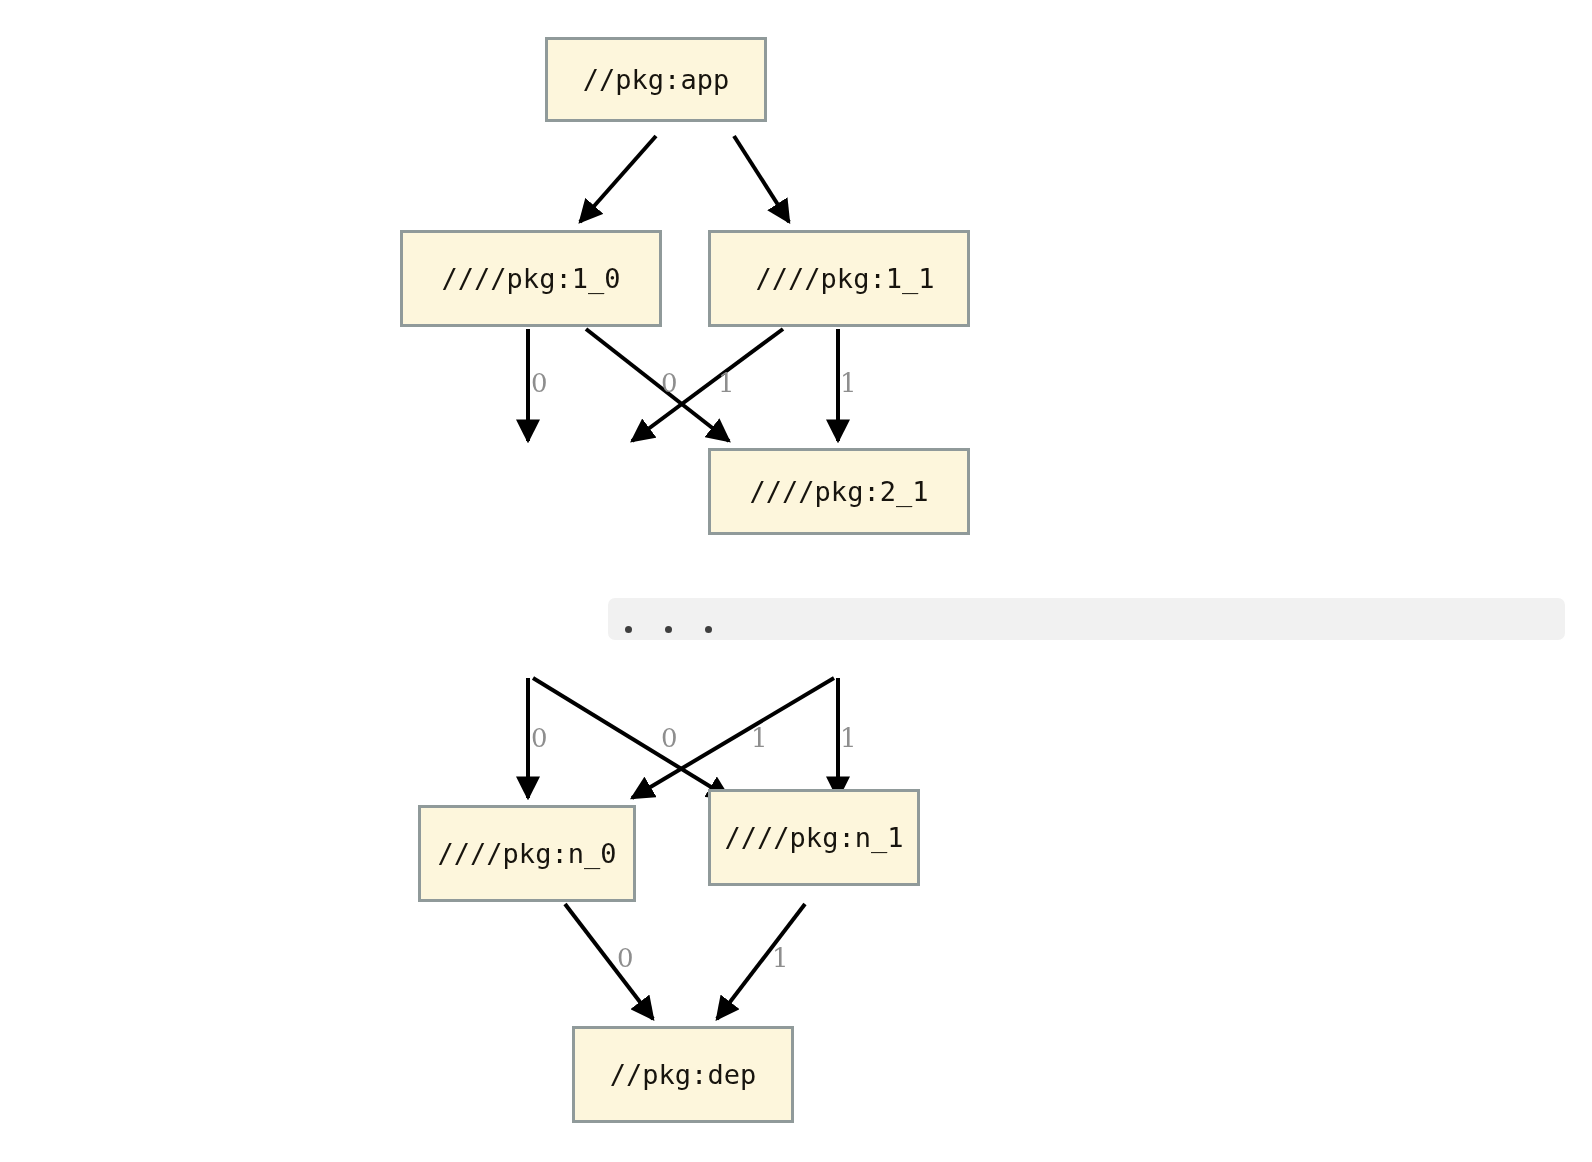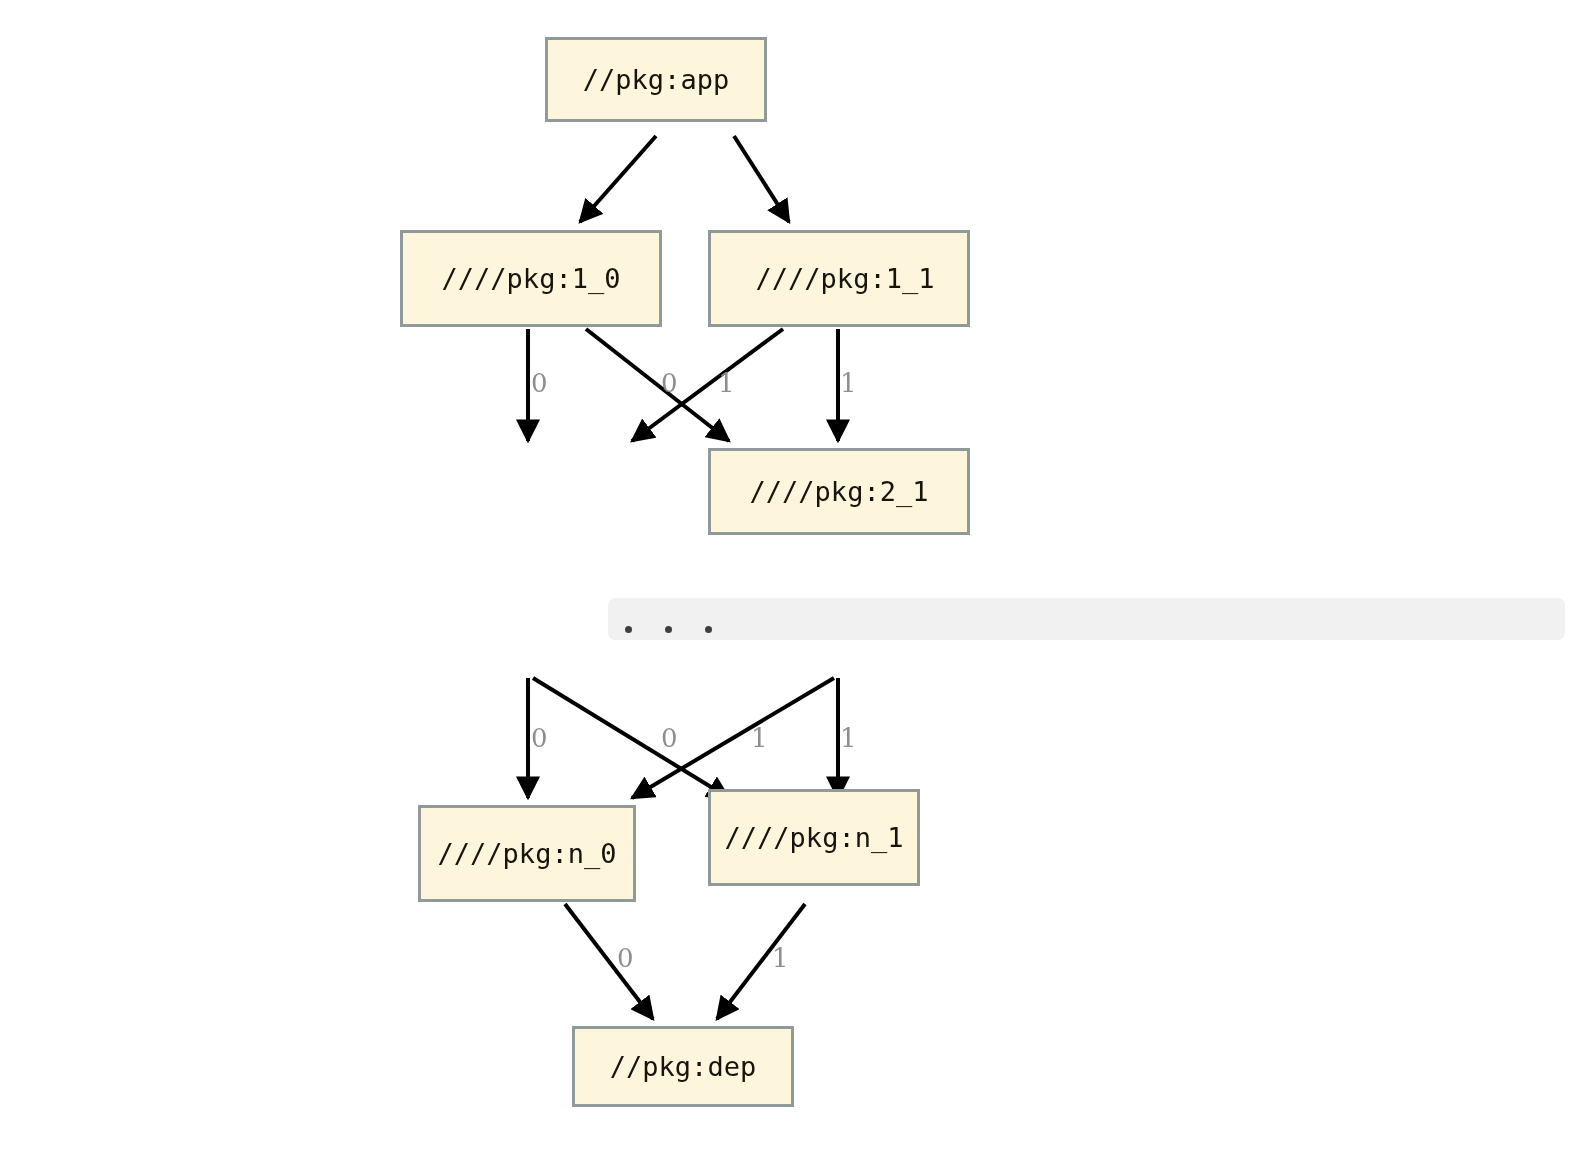--- a/index.html
+++ b/index.html
@@ -126,21 +126,21 @@
   </div>
 
   <div class="node-box" style="left:400px; top:805px; width:218px; height:97px;margin-left:18px;">
     <span class="node-label">////pkg:n_0</span>
   </div>
 
   <div class="node-box" style="left:708px; top:782px; width:212px; height:97px;margin-top:7px;">
     <span class="node-label">////pkg:n_1</span>
   </div>
 
-  <div class="node-box" style="left:572px; top:1026px; width:222px; height:81px;">
+  <div class="node-box" style="left:572px; top:1026px; width:222px; height:97px;">
     <span class="node-label">//pkg:dep</span>
   </div>
 
   <span class="edge-label" style="left:531px; top:368px;">0</span>
   <span class="edge-label" style="left:661px; top:368px;">0</span>
   <span class="edge-label" style="left:718px; top:368px;">1</span>
   <span class="edge-label" style="left:840px; top:368px;">1</span>
 
   <span class="edge-label" style="left:531px; top:723px;">0</span>
   <span class="edge-label" style="left:661px; top:723px;">0</span>

